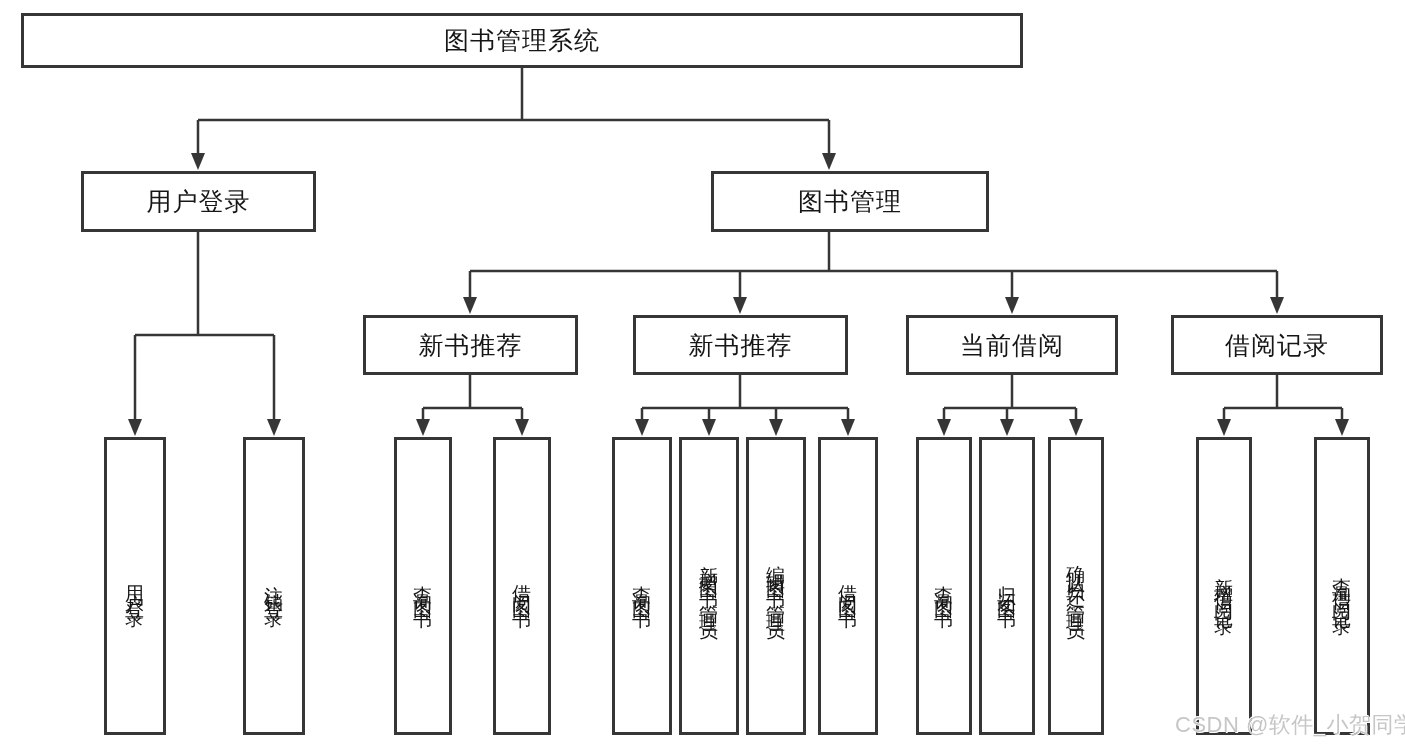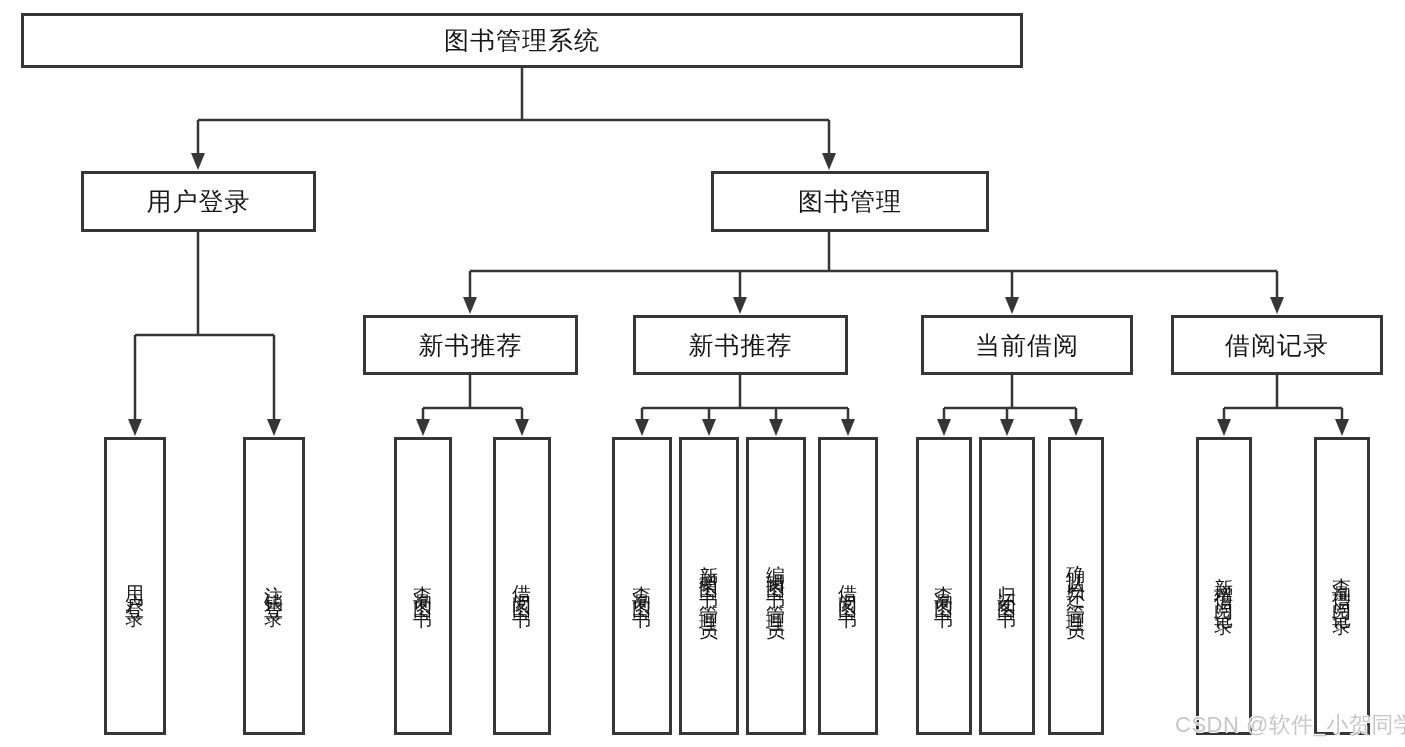--- a/index.html
+++ b/index.html
@@ -21,21 +21,21 @@
     z-index:2;
     white-space:nowrap;
   }
   .h-node{font-size:25px;letter-spacing:1px;}
   .root{left:21px;top:13px;width:1002px;height:55px;}
   .l2-1{left:81px;top:171px;width:235px;height:61px;}
   .l2-2{left:711px;top:171px;width:278px;height:61px;}
   .l3{top:315px;height:60px;}
   .l3-1{left:363px;width:215px;}
   .l3-2{left:633px;width:215px;}
-  .l3-3{left:906px;width:212px;margin-left:15px;}
+  .l3-3{left:906px;width:212px;}
   .l3-4{left:1171px;width:212px;}
   .leaf{
     top:437px;height:298px;
     writing-mode:vertical-rl;
     font-size:19px;
     letter-spacing:8px;
     line-height:1;
   }
   .lf-a1{left:104px;width:62px;}
   .lf-a2{left:243px;width:62px;}

